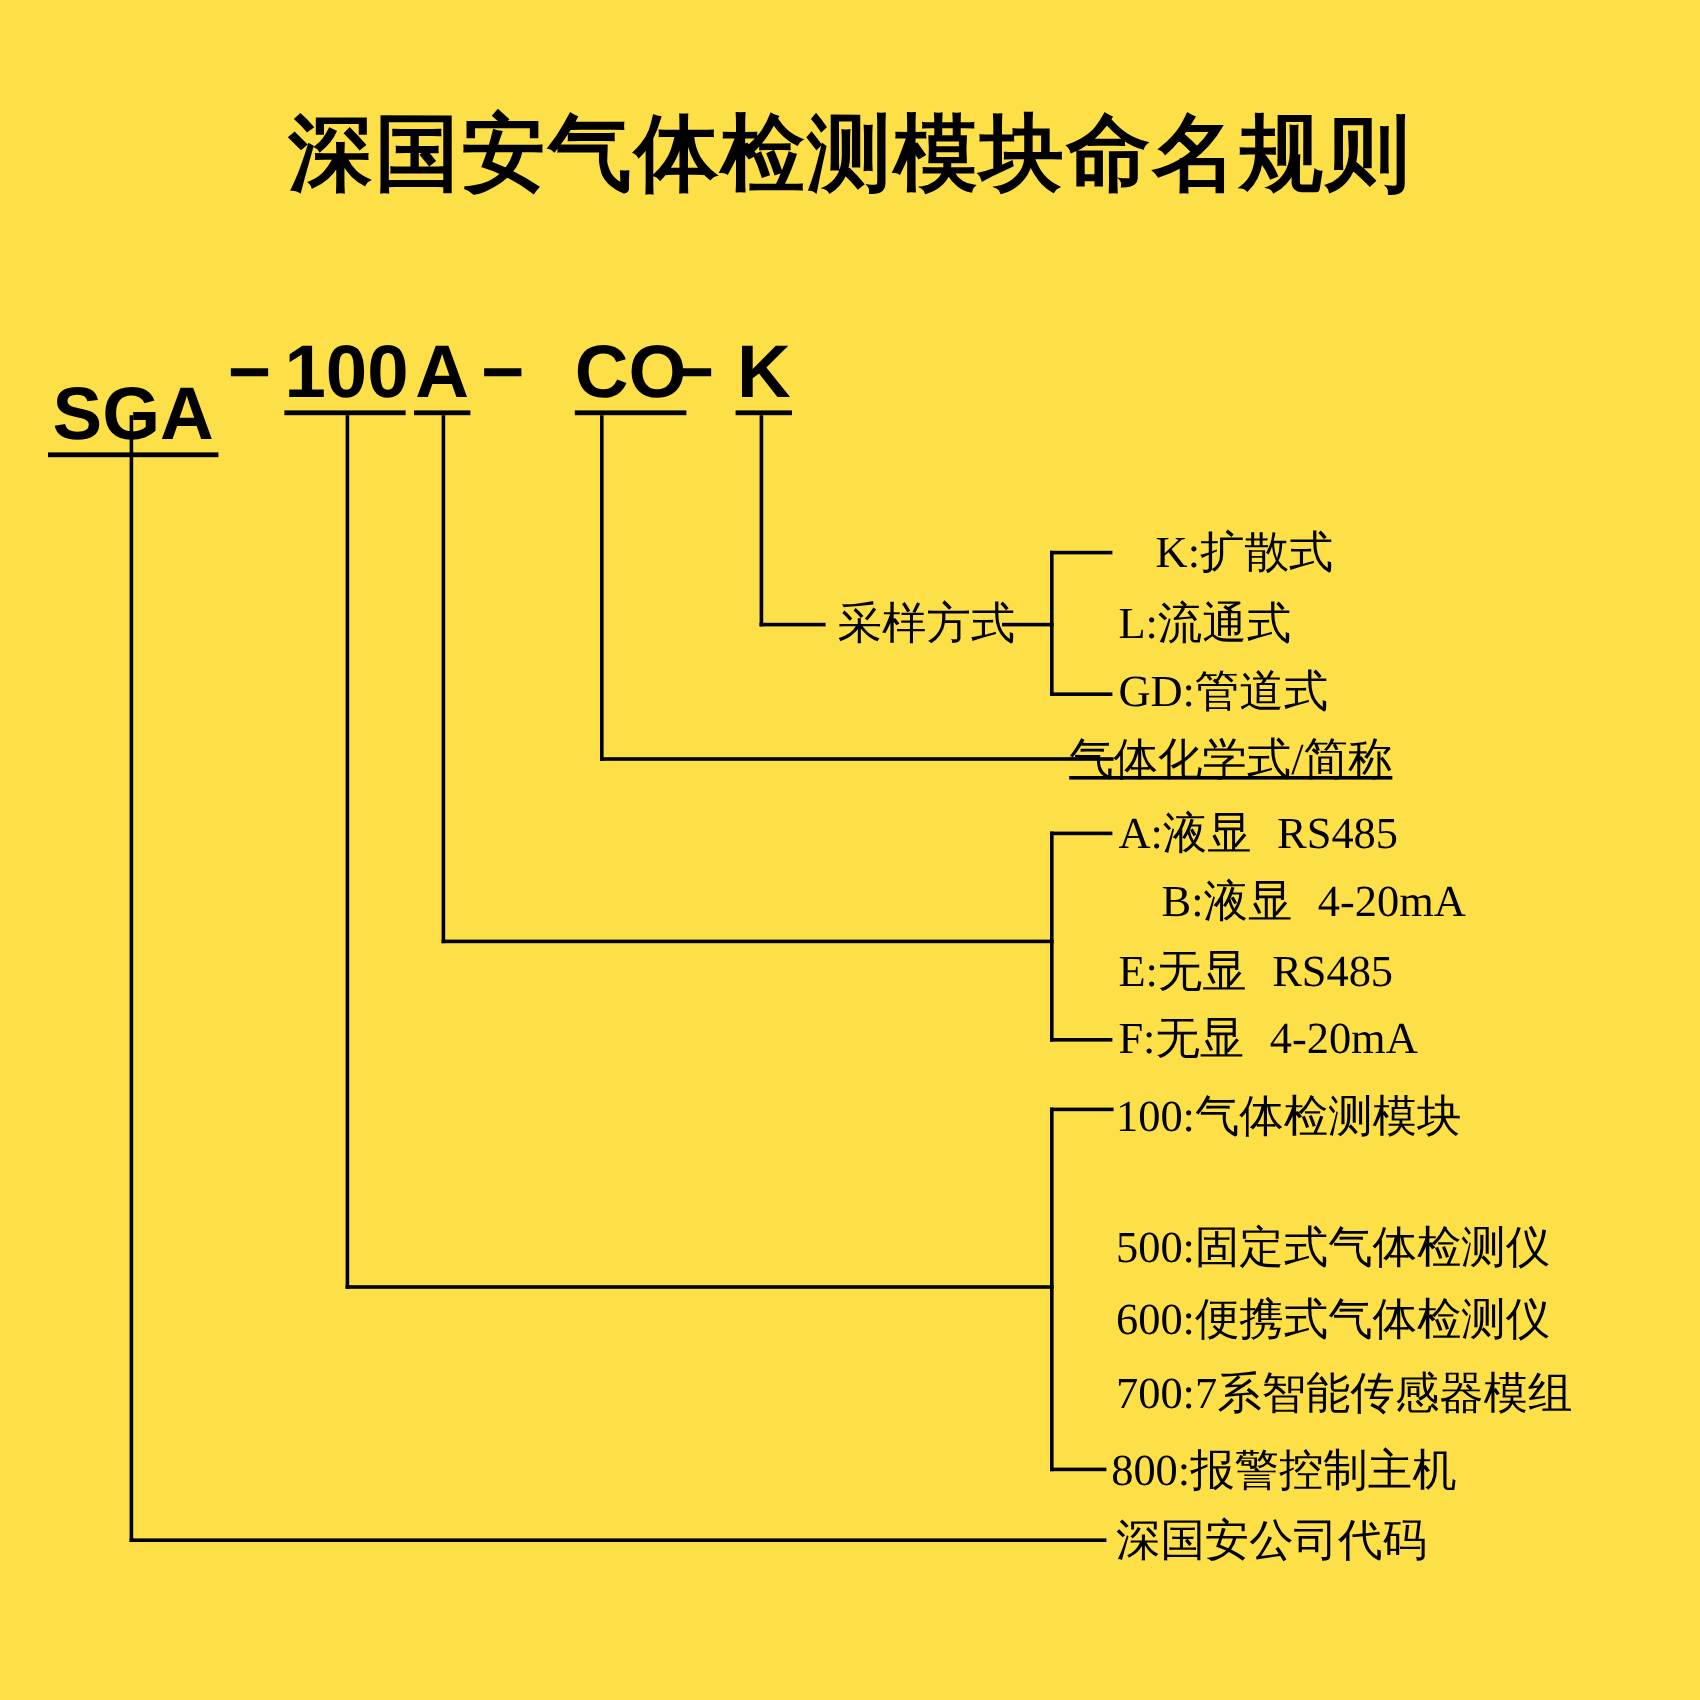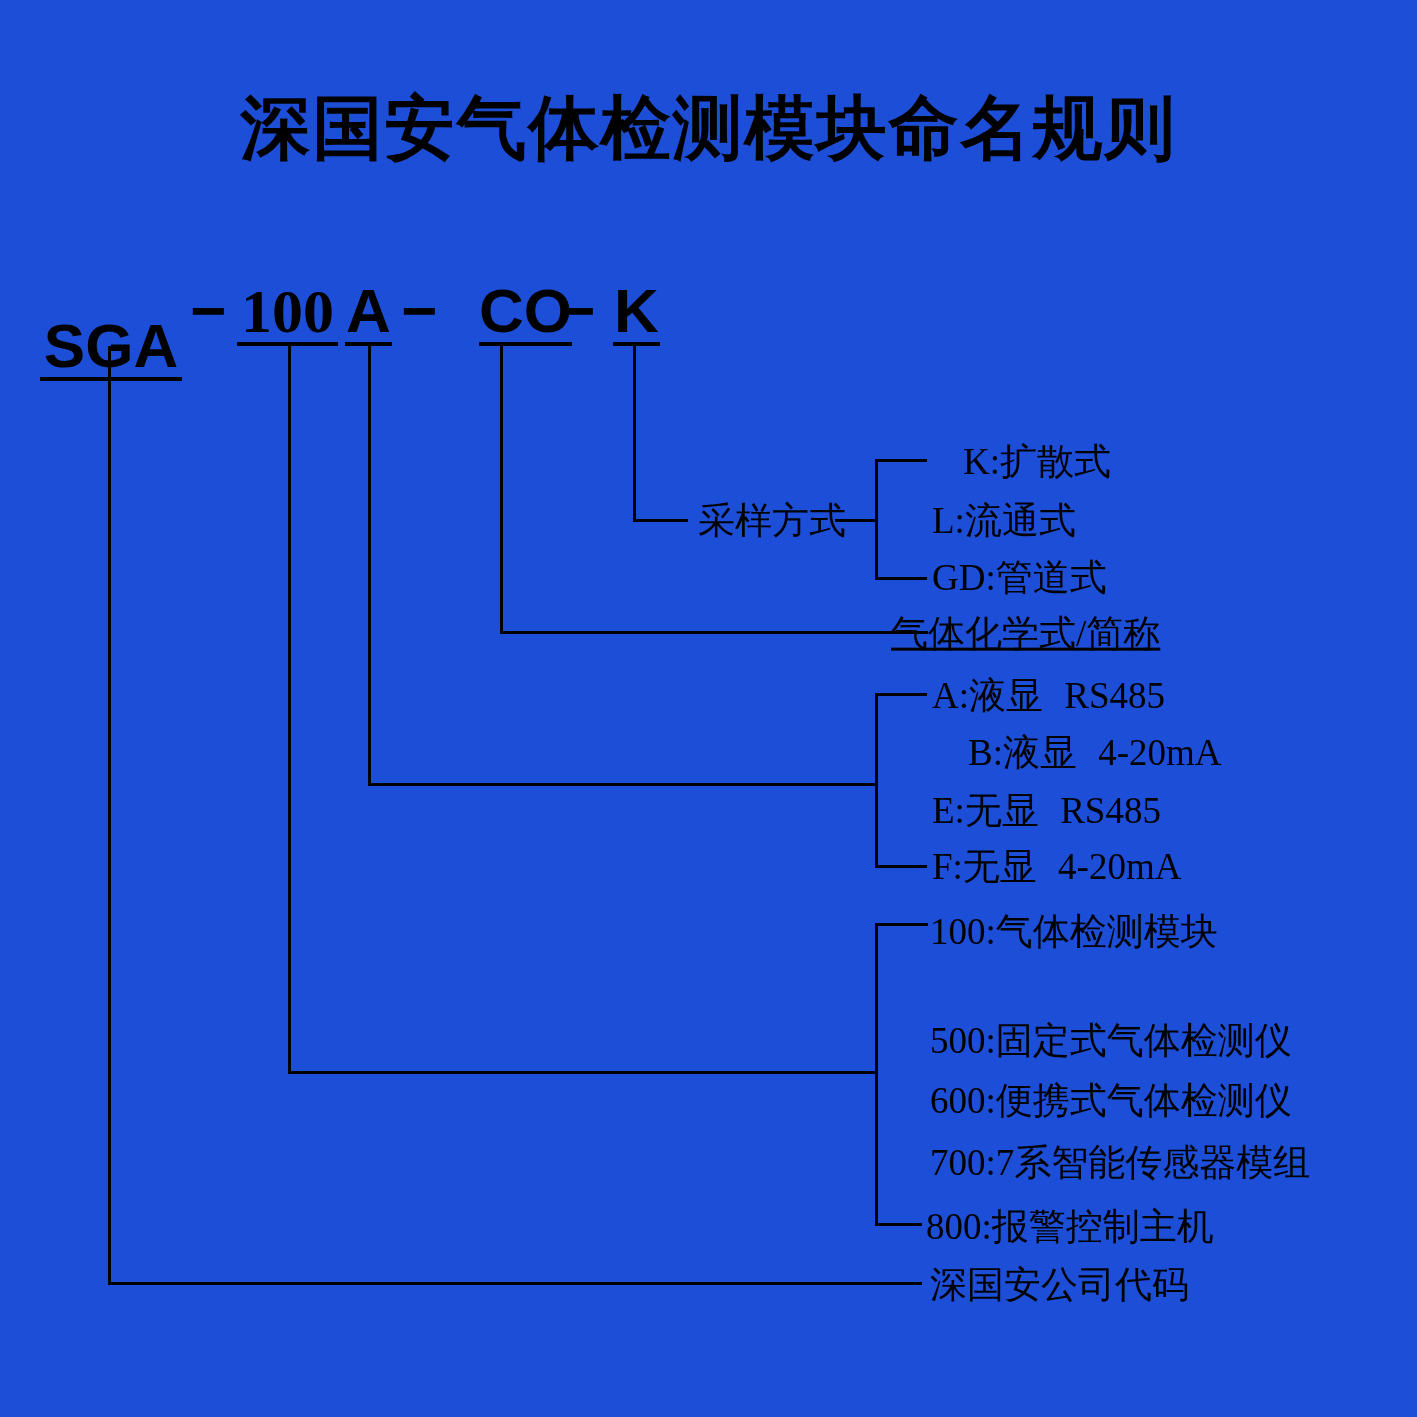--- a/index.html
+++ b/index.html
@@ -1,19 +1,19 @@
 <!DOCTYPE html>
 <html><head>
 <meta charset="utf-8">
 <style>
   html,body{margin:0;padding:0;background:#fff;}
   .canvas{
     position:relative;
     width:1417px;height:1417px;
-    background:#1d4ed8;
+    background:#fde047;
     overflow:hidden;
     color:#000;
   }
   .title{
     position:absolute;
     top:82px;left:0;width:100%;
     text-align:center;
     font-family:"Liberation Serif","DejaVu Serif",serif;
     font-weight:bold;
     font-size:70px;
@@ -44,21 +44,21 @@
 </style>
 </head>
 <body>
 
 <div class="canvas">
 
   <div class="title">深国安气体检测模块命名规则</div>
 
   <div class="seg u" style="left:40px;width:142px;margin-top:35px;">SGA</div>
   <div class="seg" style="left:187px;width:42px;">−</div>
-  <div class="seg u" style="left:237px;width:101px;font-family:Liberation Serif, serif;">100</div>
+  <div class="seg u" style="left:237px;width:101px;">100</div>
   <div class="seg u" style="left:345px;width:47px;">A</div>
   <div class="seg" style="left:398px;width:42px;">−</div>
   <div class="seg u" style="left:457px;width:93px;margin-left:22px;">CO</div>
   <div class="seg" style="left:556px;width:42px;">−</div>
   <div class="seg u" style="left:613px;width:47px;">K</div>
 
   <div class="vl" style="left:108px;top:346px;width:3px;height:939px;"></div>
   <div class="vl" style="left:288px;top:346px;width:3px;height:728px;"></div>
   <div class="vl" style="left:368px;top:346px;width:3px;height:440px;"></div>
   <div class="vl" style="left:500px;top:346px;width:3px;height:288px;"></div>

